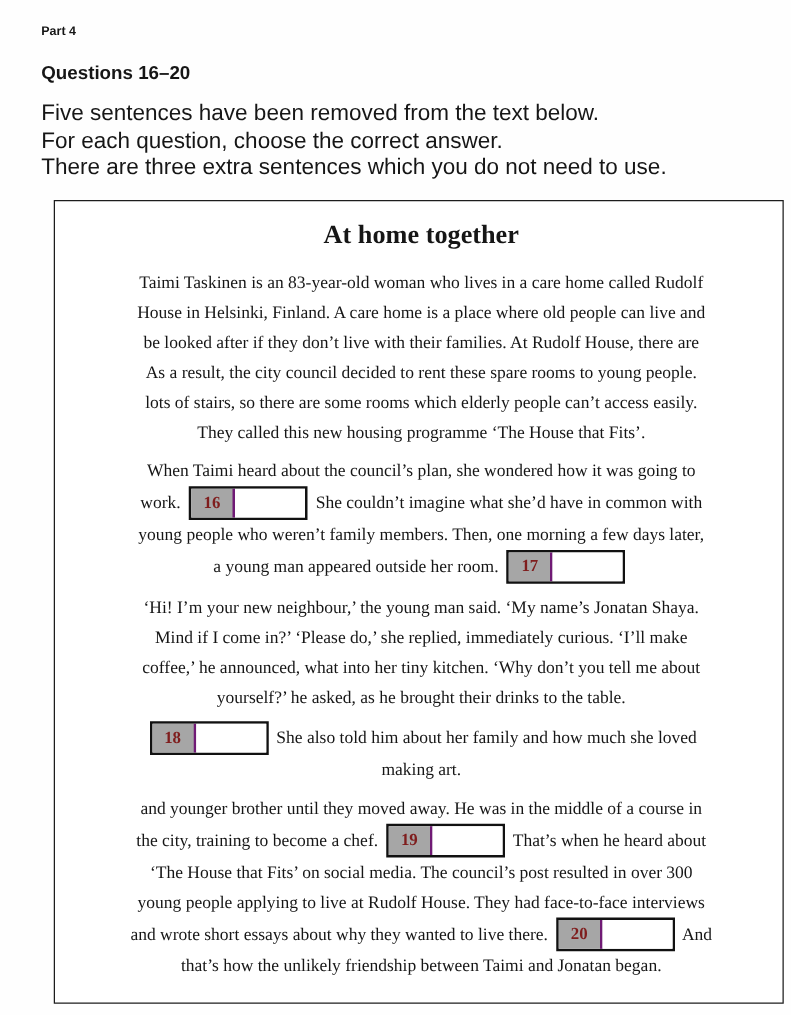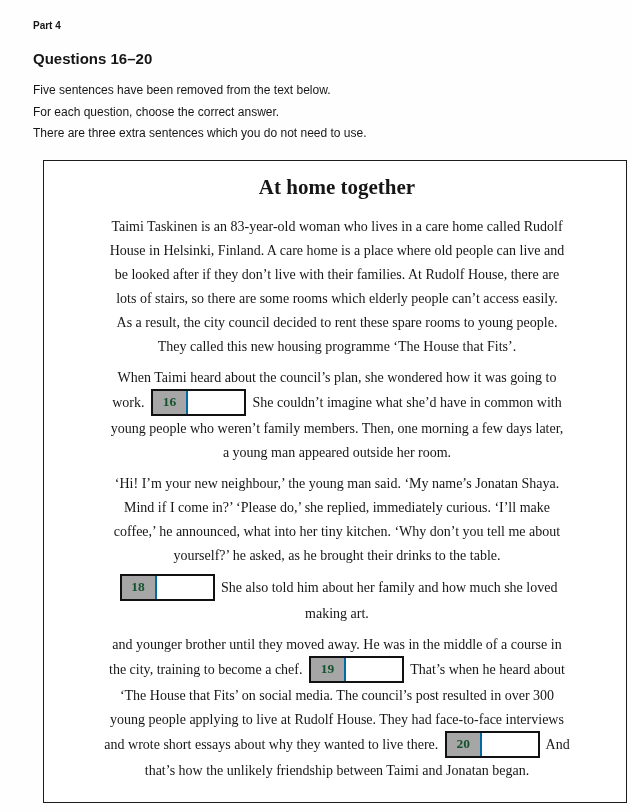--- a/index.html
+++ b/index.html
@@ -21,21 +21,21 @@
   .part-title {
     font-size: 10px; font-weight: bold;
     margin: 0; line-height: 18px;
   }
   .questions-title {
     font-size: 15px; font-weight: bold;
     margin: 15px 0 0; line-height: 17px;
   }
   .instructions {
     margin-top: 13px;
-    font-size: 12px;
+    font-size: 18px;
     line-height: 21.5px;
   }
   .passage-box {
     margin: 15px 0 0 10px;
     width: 584px; height: 643px;
     box-sizing: border-box;
     border: 1.6px solid #1c1c1c;
     background: #ffffff;
     padding: 12px 21px 14px 25px;
     font-family: Liberation Serif, serif;
@@ -60,23 +60,23 @@
     border: 2px solid #111111;
     vertical-align: middle;
     margin: 0 3px;
     background: #ffffff;
     position: relative;
     top: -1px;
   }
   .gap-num {
     width: 33px;
     background: #a6a6a6;
-    border-right: 2px solid #0369a1;
+    border-right: 2px solid #701a75;
     display: flex; align-items: center; justify-content: center;
-    font-weight: bold; font-size: 13.5px; color: #14532d;
+    font-weight: bold; font-size: 13.5px; color: #7f1d1d;
   }
   .gap-blank {
     width: 56px;
     background: #ffffff;
   }
 </style>
 </head>
 <body>
 
 <div class="page">
@@ -88,32 +88,35 @@
     <div class="instruction-line">There are three extra sentences which you do not need to use.</div>
   </div>
 
   <div class="passage-box">
     <div class="passage-title">At home together</div>
     <div class="passage-body">
         <div class="paragraph">
           <div class="line"><span>Taimi Taskinen is an 83-year-old woman who lives in a care home called Rudolf</span></div>
           <div class="line"><span>House in Helsinki, Finland. A care home is a place where old people can live and</span></div>
           <div class="line"><span>be looked after if they don’t live with their families. At Rudolf House, there are</span></div>
+          <div class="line"><span>As a result, the city council decided to rent these spare rooms to young people.</span></div>
           <div class="line"><span>lots of stairs, so there are some rooms which elderly people can’t access easily.</span></div>
-          <div class="line"><span>As a result, the city council decided to rent these spare rooms to young people.</span></div>
           <div class="line"><span>They called this new housing programme ‘The House that Fits’.</span></div>
         </div>
         <div class="paragraph">
           <div class="line"><span>When Taimi heard about the council’s plan, she wondered how it was going to</span></div>
           <div class="line"><span>work. </span><span class="gap">
               <span class="gap-num">16</span>
               <span class="gap-blank"></span>
             </span><span> She couldn’t imagine what she’d have in common with</span></div>
           <div class="line"><span>young people who weren’t family members. Then, one morning a few days later,</span></div>
-          <div class="line"><span>a young man appeared outside her room. </span></div>
+          <div class="line"><span>a young man appeared outside her room. </span><span class="gap">
+              <span class="gap-num">17</span>
+              <span class="gap-blank"></span>
+            </span></div>
         </div>
         <div class="paragraph">
           <div class="line"><span>‘Hi! I’m your new neighbour,’ the young man said. ‘My name’s Jonatan Shaya.</span></div>
           <div class="line"><span>Mind if I come in?’ ‘Please do,’ she replied, immediately curious. ‘I’ll make</span></div>
           <div class="line"><span>coffee,’ he announced, what into her tiny kitchen. ‘Why don’t you tell me about</span></div>
           <div class="line"><span>yourself?’ he asked, as he brought their drinks to the table.</span></div>
         </div>
         <div class="paragraph">
           <div class="line"><span class="gap">
               <span class="gap-num">18</span>

